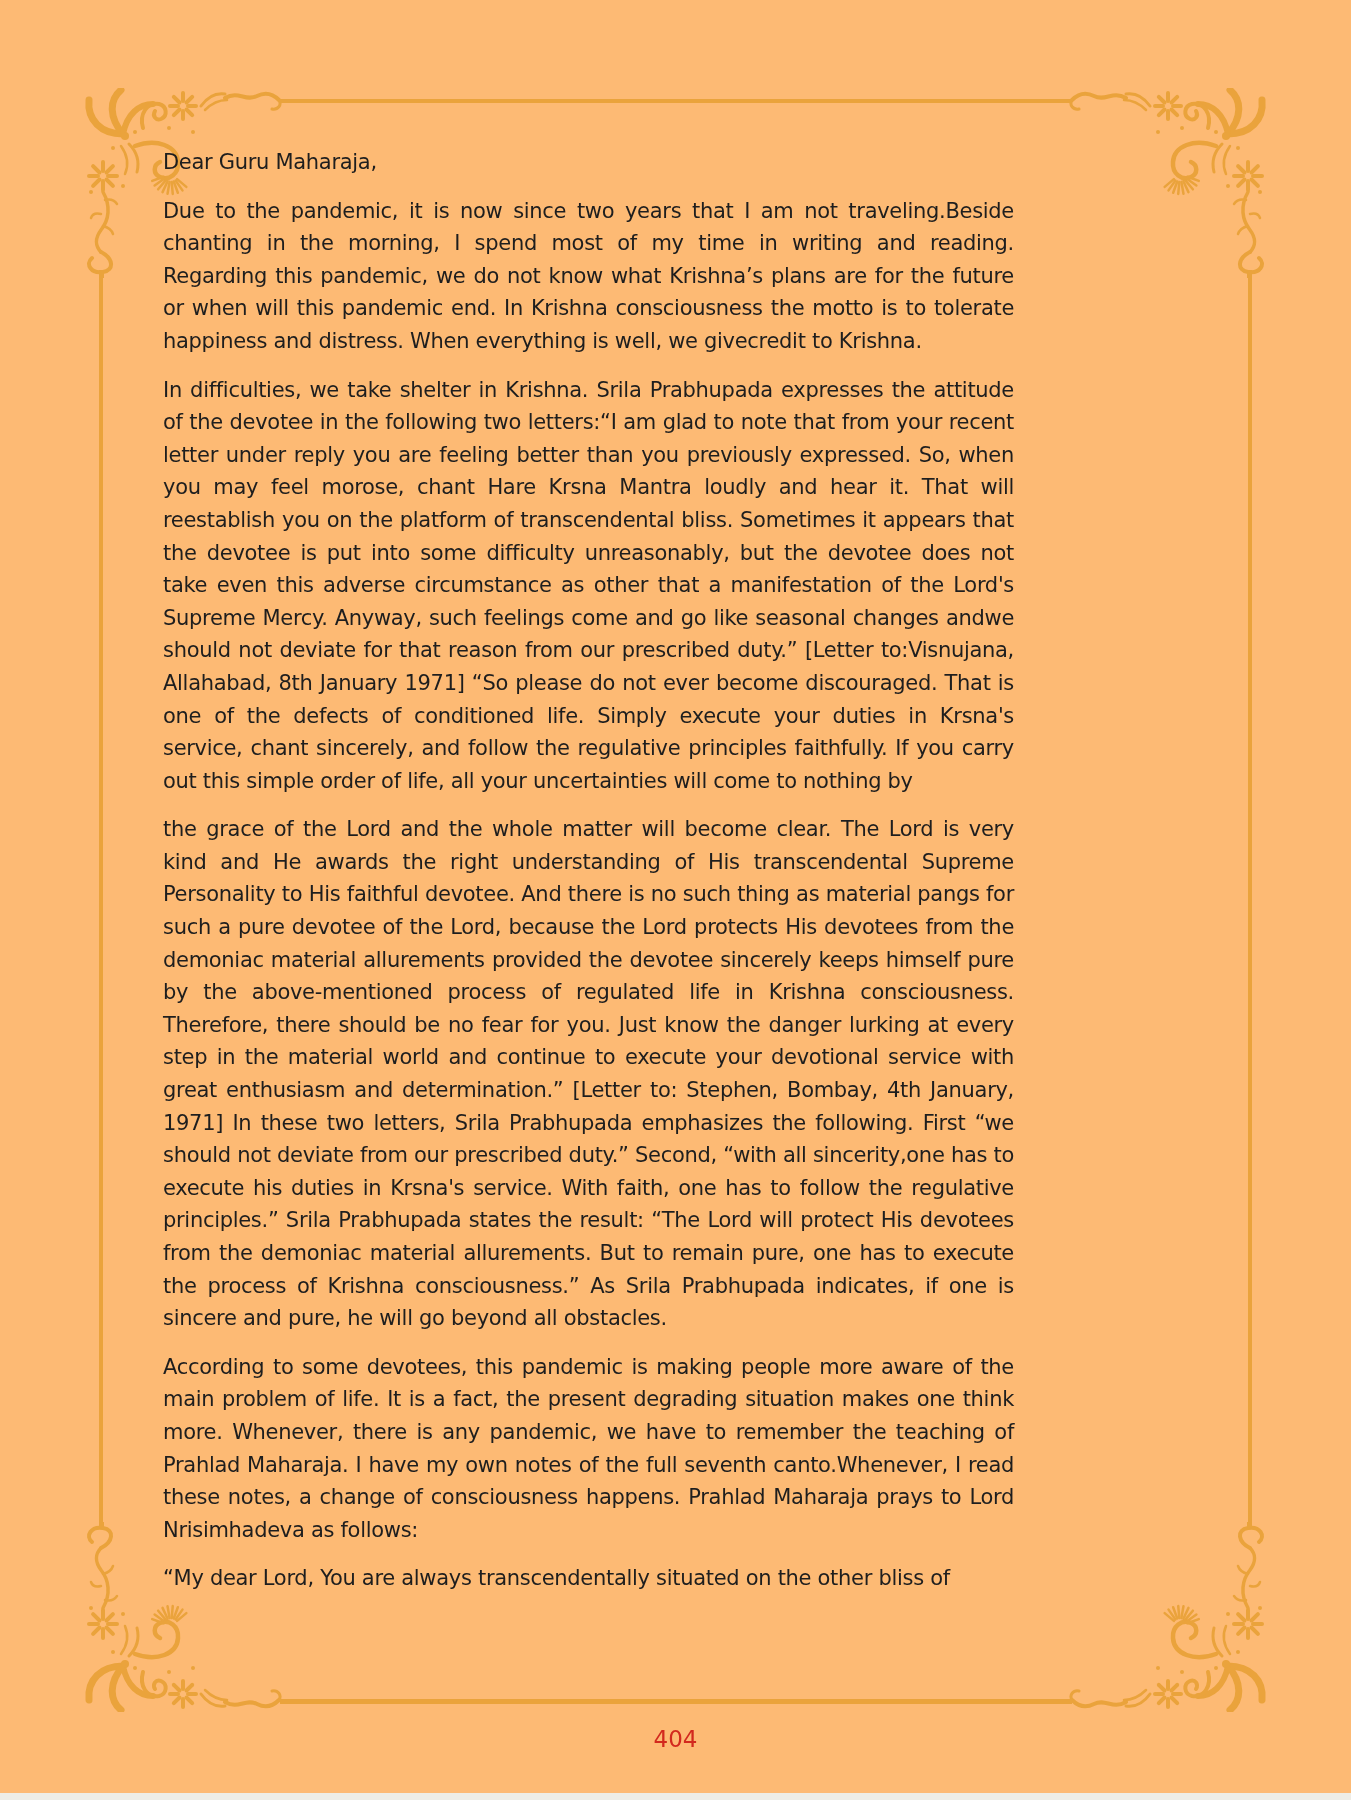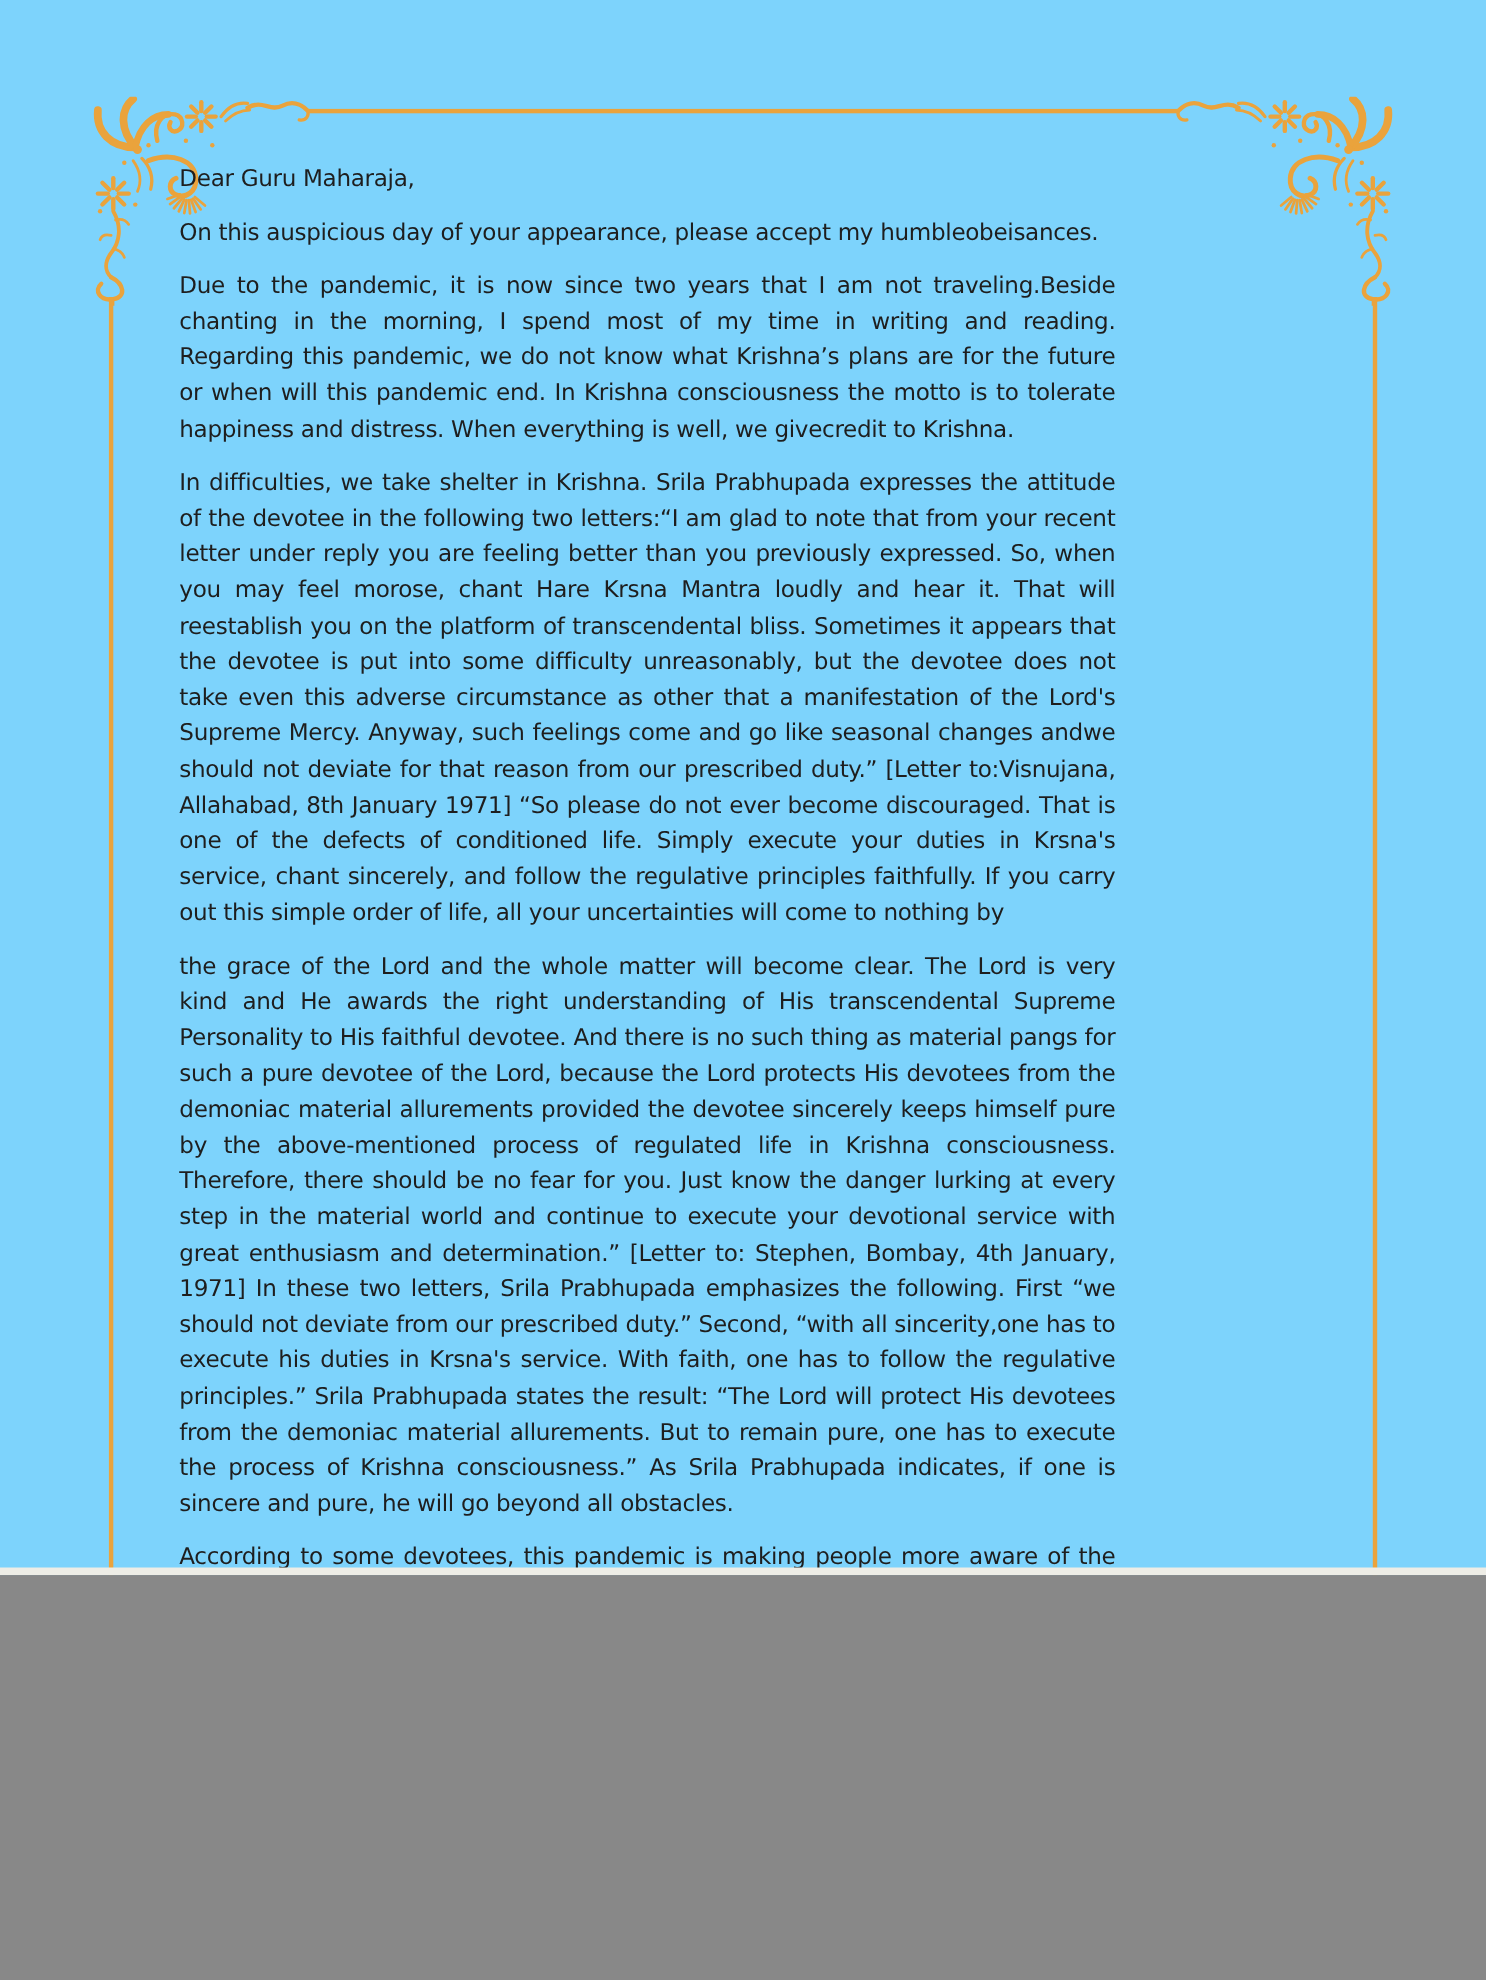--- a/index.html
+++ b/index.html
@@ -1,19 +1,19 @@
 <!DOCTYPE html>
 <html><head>
 <meta charset="utf-8">
 <style>
   html,body{margin:0;padding:0;background:#888;}
   .page{
     position:relative;
-    width:1351px;height:1432px;
-    background:#7dd3fc;
+    width:1351px;height:1800px;
+    background:#fdba74;
     overflow:hidden;
     font-family:"DejaVu Sans","Liberation Sans",sans-serif;
   }
   .ornament{position:absolute;width:200px;height:190px;}
   .ornament.tl{left:83px;top:88px;}
   .ornament.tr{left:1068px;top:88px;transform:scaleX(-1);}
   .ornament.bl{left:83px;top:1522px;transform:scaleY(-1);}
   .ornament.br{left:1068px;top:1522px;transform:scale(-1,-1);}
   .bline{position:absolute;background:#EAA33C;}
   .bline.top{left:280px;top:99px;width:792px;height:4px;}
@@ -130,21 +130,20 @@
       <use href="#corner"></use>
     </svg>
 
   <div class="bline top"></div>
   <div class="bline bottom"></div>
   <div class="bline left"></div>
   <div class="bline right"></div>
 
   <div class="text-block">
     <p class="salutation">Dear Guru Maharaja,</p>
-    <p>On this auspicious day of your appearance, please accept my humbleobeisances.</p>
     <p>Due to the pandemic, it is now since two years that I am not traveling.Beside chanting in the morning, I spend most of my time in writing and reading. Regarding this pandemic, we do not know what Krishna’s plans are for the future or when will this pandemic end. In Krishna consciousness the motto is to tolerate happiness and distress. When everything is well, we givecredit to Krishna.</p>
     <p>In difficulties, we take shelter in Krishna. Srila Prabhupada expresses the attitude of the devotee in the following two letters:“I am glad to note that from your recent letter under reply you are feeling better than you previously expressed. So, when you may feel morose, chant Hare Krsna Mantra loudly and hear it. That will reestablish you on the platform of transcendental bliss. Sometimes it appears that the devotee is put into some difficulty unreasonably, but the devotee does not take even this adverse circumstance as other that a manifestation of the Lord's Supreme Mercy. Anyway, such feelings come and go like seasonal changes andwe should not deviate for that reason from our prescribed duty.” [Letter to:Visnujana, Allahabad, 8th January 1971] “So please do not ever become discouraged. That is one of the defects of conditioned life. Simply execute your duties in Krsna's service, chant sincerely, and follow the regulative principles faithfully. If you carry out this simple order of life, all your uncertainties will come to nothing by</p>
     <p>the grace of the Lord and the whole matter will become clear. The Lord is very kind and He awards the right understanding of His transcendental Supreme Personality to His faithful devotee. And there is no such thing as material pangs for such a pure devotee of the Lord, because the Lord protects His devotees from the demoniac material allurements provided the devotee sincerely keeps himself pure by the above-mentioned process of regulated life in Krishna consciousness. Therefore, there should be no fear for you. Just know the danger lurking at every step in the material world and continue to execute your devotional service with great enthusiasm and determination.” [Letter to: Stephen, Bombay, 4th January, 1971] In these two letters, Srila Prabhupada emphasizes the following. First “we should not deviate from our prescribed duty.” Second, “with all sincerity,one has to execute his duties in Krsna's service. With faith, one has to follow the regulative principles.” Srila Prabhupada states the result: “The Lord will protect His devotees from the demoniac material allurements. But to remain pure, one has to execute the process of Krishna consciousness.” As Srila Prabhupada indicates, if one is sincere and pure, he will go beyond all obstacles.</p>
     <p>According to some devotees, this pandemic is making people more aware of the main problem of life. It is a fact, the present degrading situation makes one think more. Whenever, there is any pandemic, we have to remember the teaching of Prahlad Maharaja. I have my own notes of the full seventh canto.Whenever, I read these notes, a change of consciousness happens. Prahlad Maharaja prays to Lord Nrisimhadeva as follows:</p>
     <p>“My dear Lord, You are always transcendentally situated on the other bliss of</p>
   </div>
 
   <div class="page-number">404</div>
 
   <div class="page-edge"></div>

